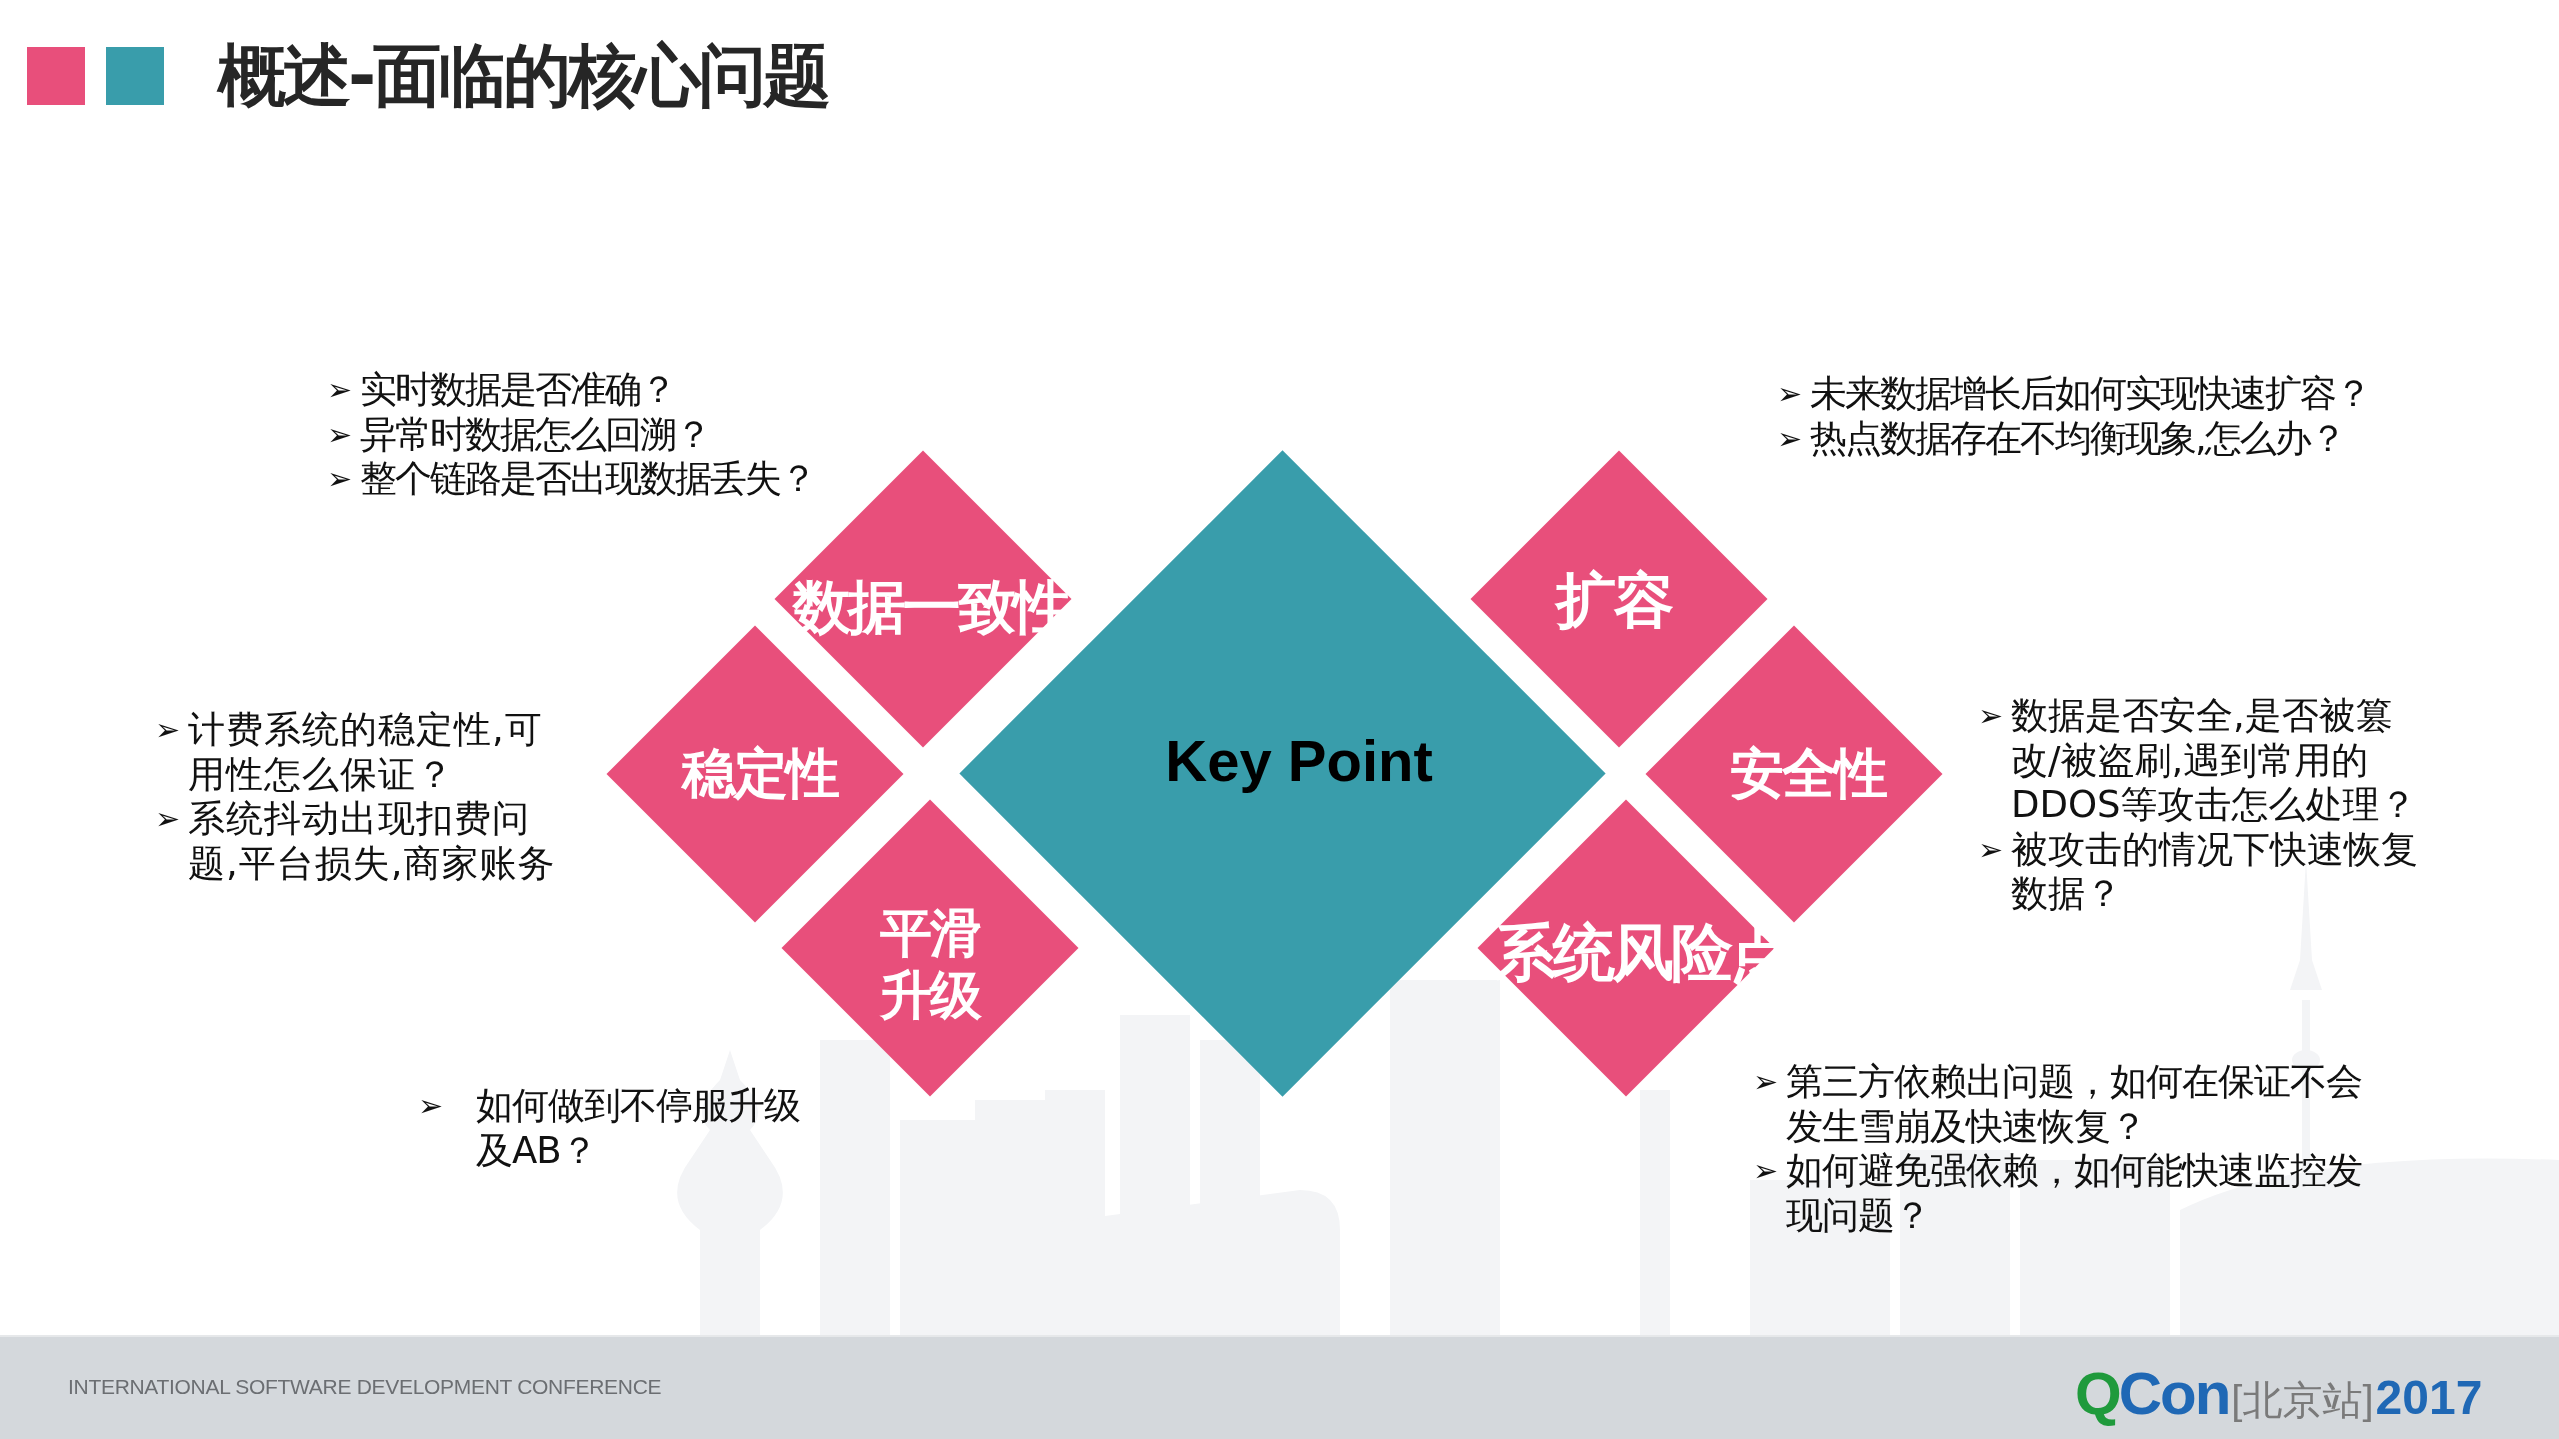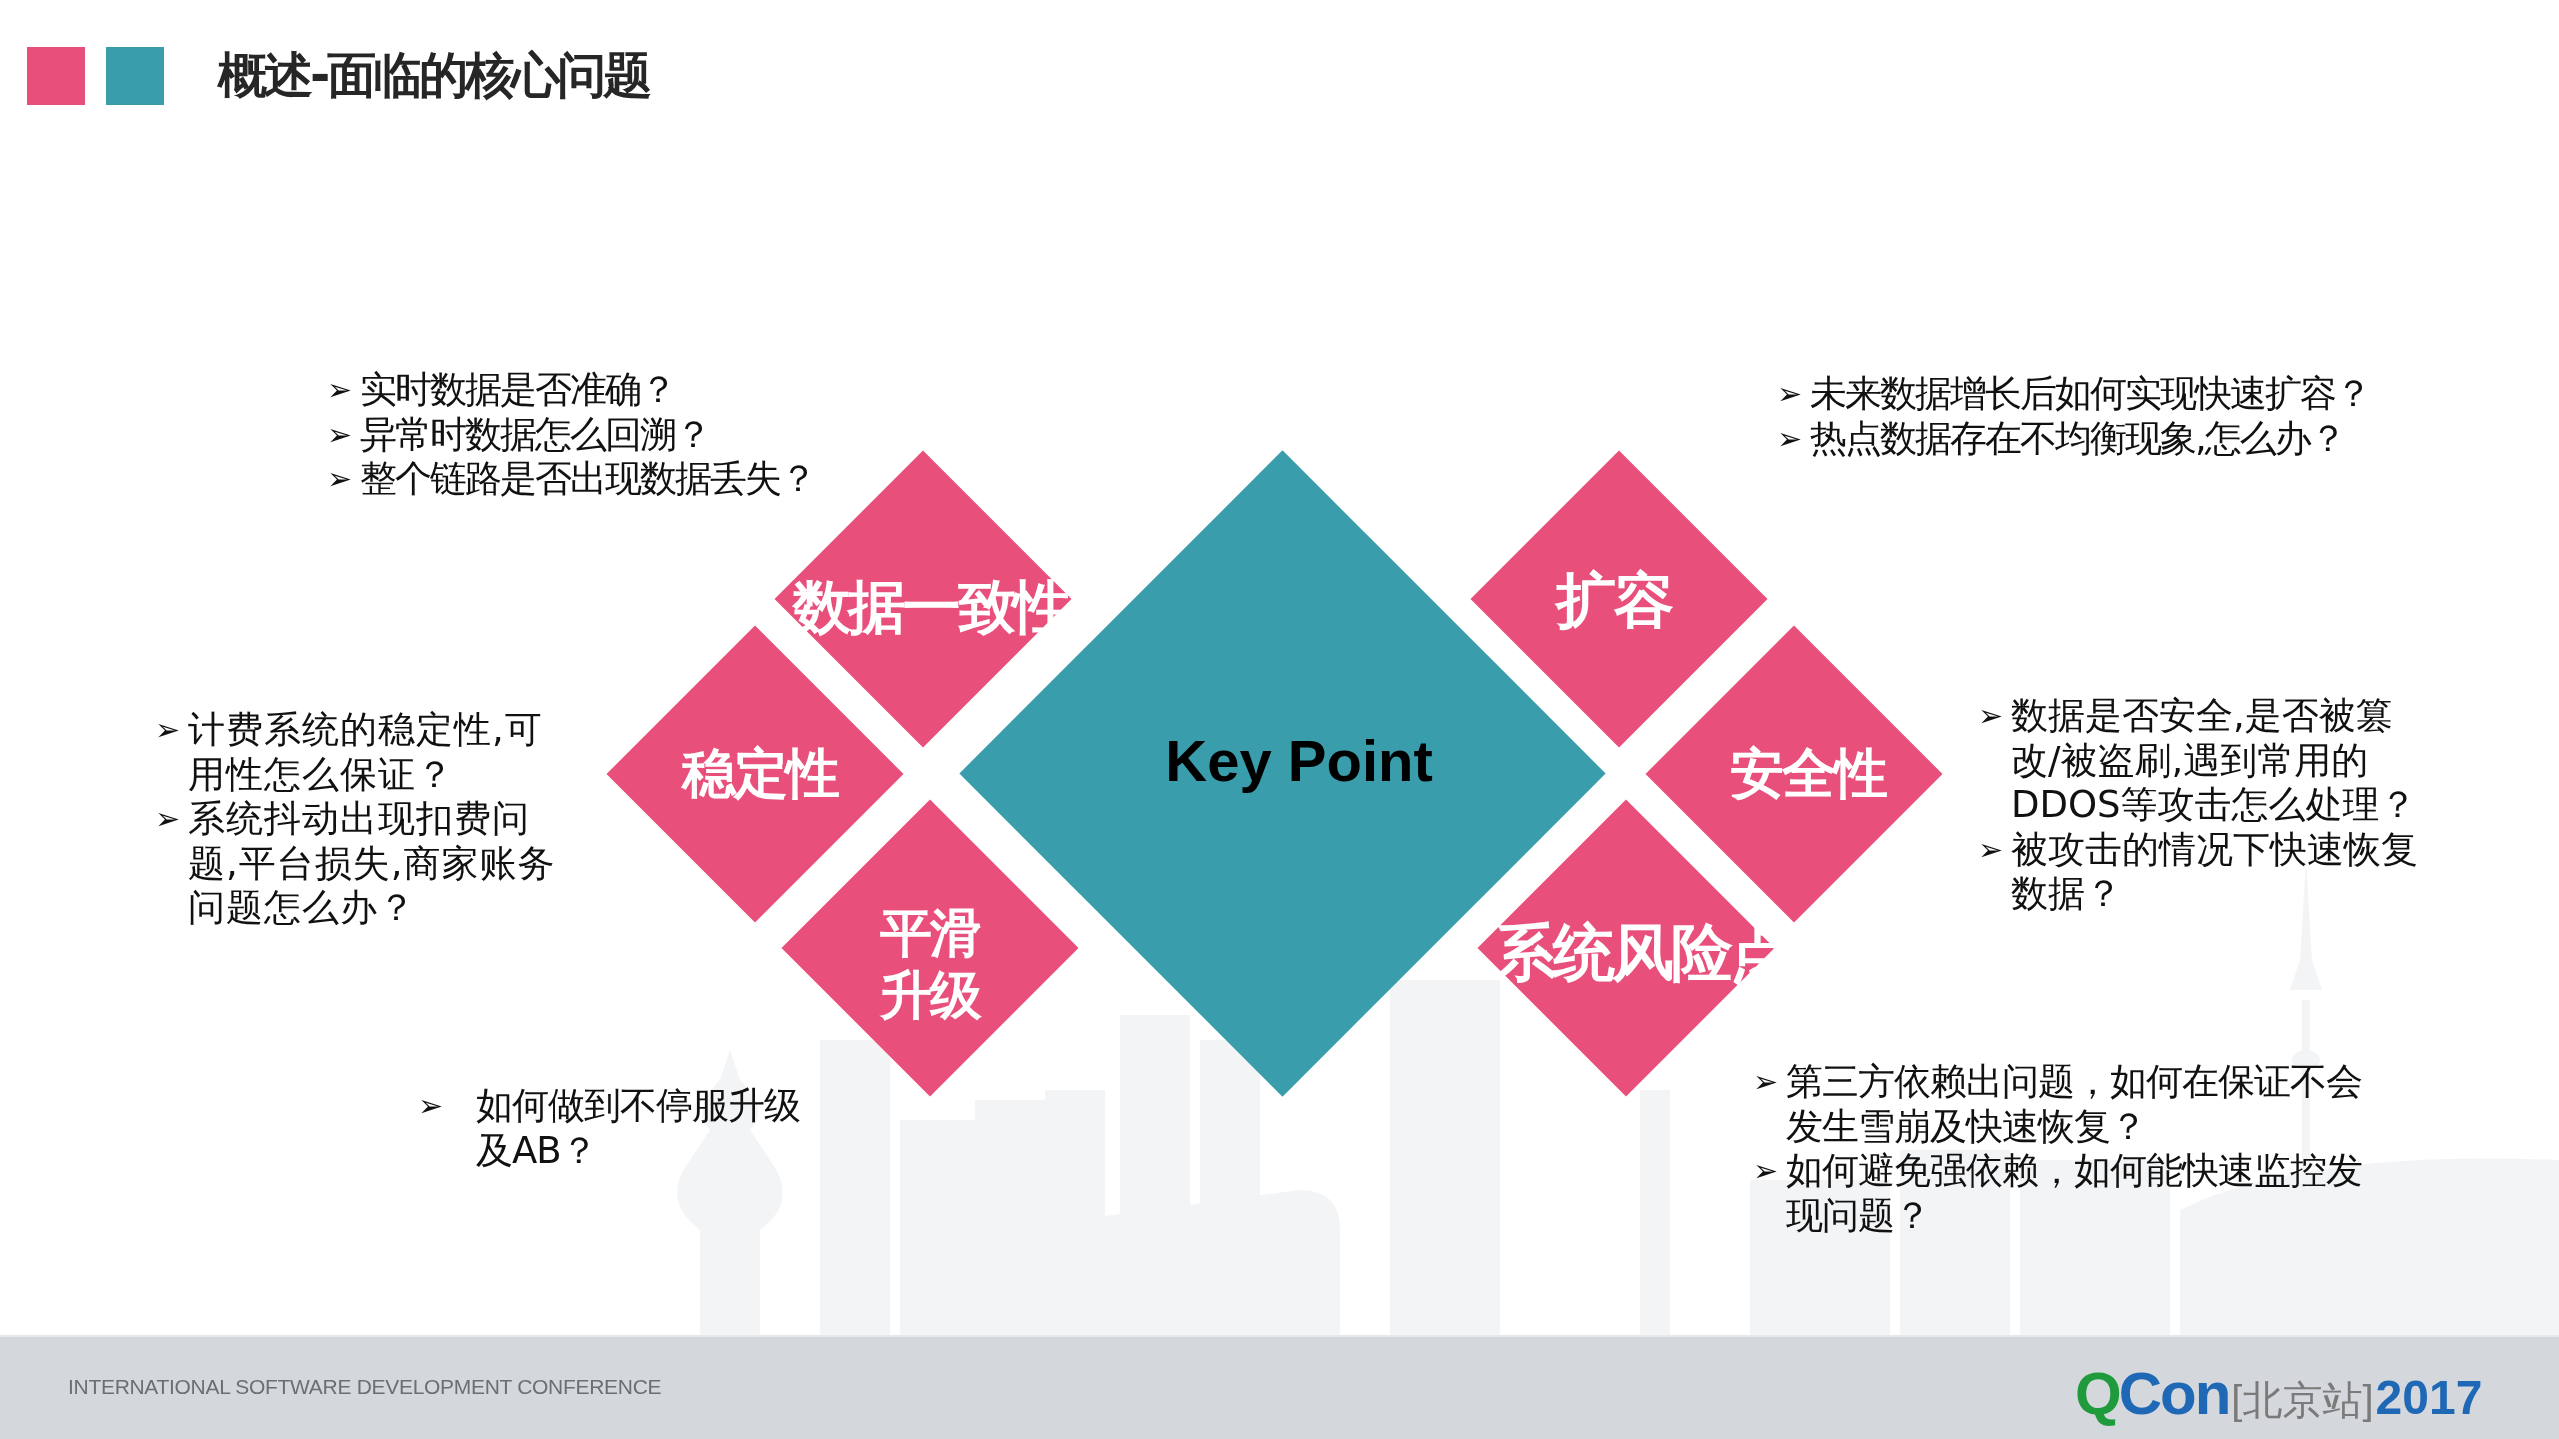--- a/index.html
+++ b/index.html
@@ -7,21 +7,21 @@
       width: 2559px; height: 1439px; position: relative; overflow: hidden;
       background: #ffffff;
       font-family: "DejaVu Sans", "Liberation Sans", sans-serif;
     }
     
     .hdr-sq { position: absolute; top: 47px; width: 58px; height: 58px; }
     .hdr-sq.pink { left: 27px; background: #e84f7b; }
     .hdr-sq.teal { left: 106px; background: #399dab; }
     .page-title {
       position: absolute; left: 218px; top: 36px;
-      font-size: 49px; font-weight: bold; color: #262626;
+      font-size: 68px; font-weight: bold; color: #262626;
       letter-spacing: -3px; white-space: nowrap; line-height: 80px;
     }
     
     .skyline { position: absolute; left: 0; top: 0; width: 2559px; height: 1335px; pointer-events: none; }
     
     .diamond {
       position: absolute;
       transform: rotate(45deg);
     }
     .diamond-label {
@@ -132,21 +132,20 @@
 <ul class="bullets" style="left:155px; top:708px; letter-spacing:1px;">
   <li>
       <span class="arrow">➢</span>
       <div>计费系统的稳定性,可</div>
       <div>用性怎么保证？</div>
     </li>
   <li>
       <span class="arrow">➢</span>
       <div>系统抖动出现扣费问</div>
       <div>题,平台损失,商家账务</div>
-      <div>问题怎么办？</div>
     </li>
 </ul>
 
 <ul class="bullets wide-gap" style="left:418px; top:1084px; letter-spacing:-1px;">
   <li style="padding-left:58px;">
       <span class="arrow">➢</span>
       <div>如何做到不停服升级</div>
       <div>及AB？</div>
     </li>
 </ul>

